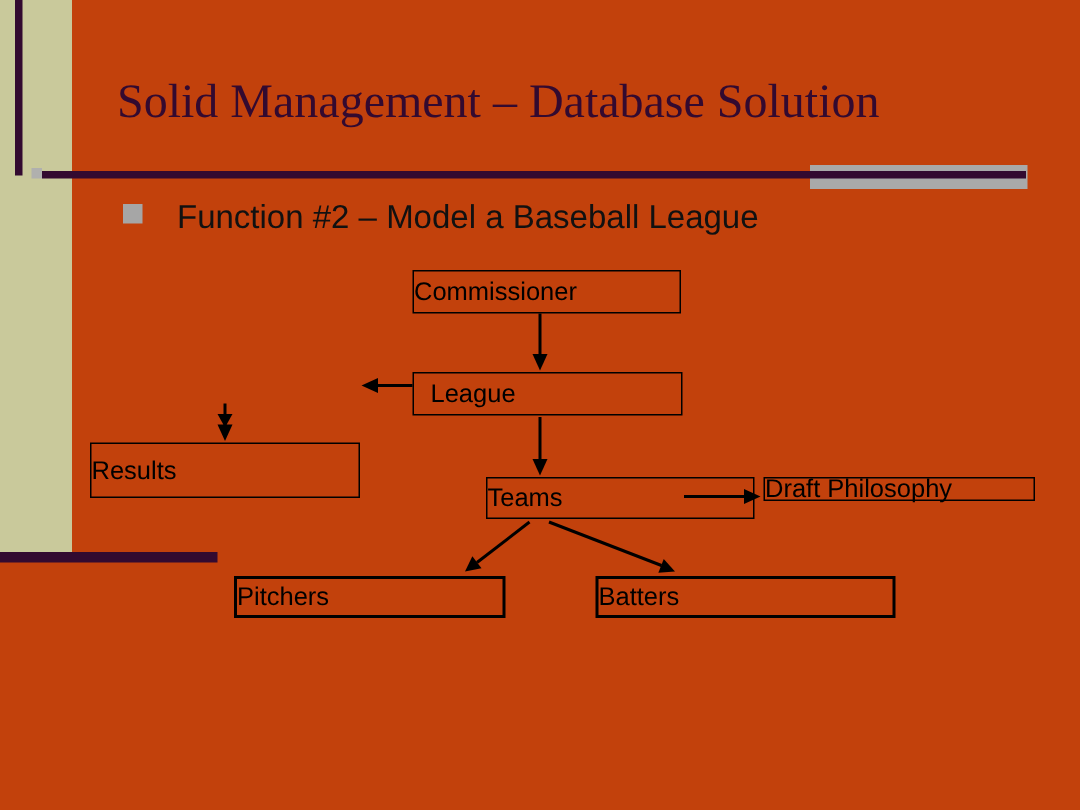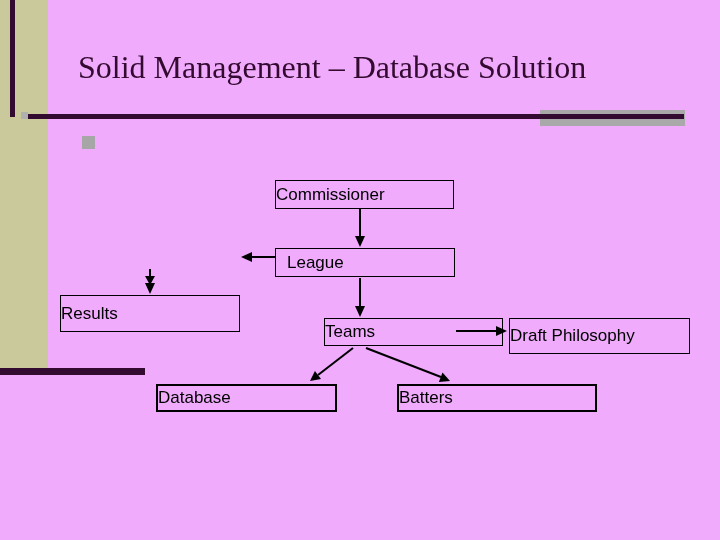--- a/index.html
+++ b/index.html
@@ -1,21 +1,21 @@
 <!DOCTYPE html>
 <html><head>
 <meta charset="utf-8">
 <style>
   html, body { margin: 0; padding: 0; background: #ffffe3; }
   #slide {
     position: relative;
     width: 720px;
     height: 540px;
     overflow: hidden;
-    background: #f0abfc;
+    background: #c2410c;
     font-family: "Liberation Sans", sans-serif;
   }
   
   #sidebar {
     position: absolute; left: 0; top: 0;
     width: 48px; height: 368px;
     background: #c9c99b;
   }
   #corner-stripe {
     position: absolute; left: 10px; top: 0;
@@ -70,21 +70,21 @@
     display: flex; align-items: center; justify-content: flex-start;
     font-size: 17px; color: #000000;
     white-space: nowrap;
   }
   .node.thick { border-width: 2px; }
   #node-commissioner { left: 275px; top: 180px; width: 179px; height: 29px; }
   #node-schedule     { left: 60px;  top: 241px; width: 180px; height: 27px; }
   #node-league       { left: 275px; top: 248px; width: 180px; height: 29px; padding-left: 11px; }
   #node-results      { left: 60px;  top: 295px; width: 180px; height: 37px; }
   #node-teams        { left: 276px; top: 318px; width: 179px; height: 28px; margin-left: 48px; }
-  #node-draft        { left: 509px; top: 318px; width: 181px; height: 36px; }
+  #node-draft        { left: 509px; top: 318px; width: 181px; height: 16px; }
   #node-pitchers     { left: 156px; top: 384px; width: 181px; height: 28px; }
   #node-batters      { left: 397px; top: 384px; width: 200px; height: 28px; }
   #arrows {
     position: absolute; left: 0; top: 0;
     width: 720px; height: 540px;
     pointer-events: none;
   }
   #arrows line { stroke: #000000; stroke-width: 2px; }
   #arrows polygon { fill: #000000; }
 </style>
@@ -95,20 +95,21 @@
 
   <div id="sidebar"></div>
   <div id="corner-stripe"></div>
   <div id="rule-gray"></div>
   <div id="rule-blip"></div>
   <div id="title-rule"></div>
   <div id="bottom-bar"></div>
 
   <div id="page-title">Solid Management – Database Solution</div>
   <div id="bullet-square"></div>
+  <div id="bullet-text">Function #2 – Model a Baseball League</div>
 
   <svg id="arrows" viewBox="0 0 720 540">
     <g>
       <line x1="360" y1="209" x2="360" y2="238"></line>
       <polygon points="360,247 355,236 365,236"></polygon>
     </g>
     <g>
       <line x1="275" y1="257" x2="250" y2="257"></line>
       <polygon points="241,257 252,252 252,262"></polygon>
     </g>
@@ -144,19 +145,19 @@
   <div class="node" id="node-results">
     <span>Results</span>
   </div>
   <div class="node" id="node-teams">
     <span>Teams</span>
   </div>
   <div class="node" id="node-draft">
     <span>Draft Philosophy</span>
   </div>
   <div class="node thick" id="node-pitchers">
-    <span>Database</span>
+    <span>Pitchers</span>
   </div>
   <div class="node thick" id="node-batters">
     <span>Batters</span>
   </div>
 
 </div>
 
 </body></html>

